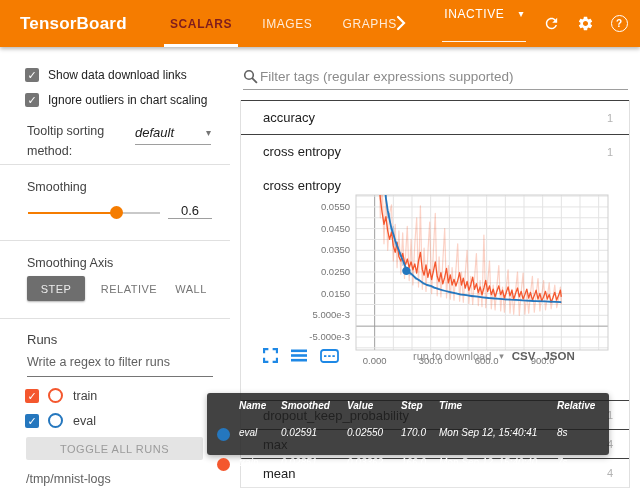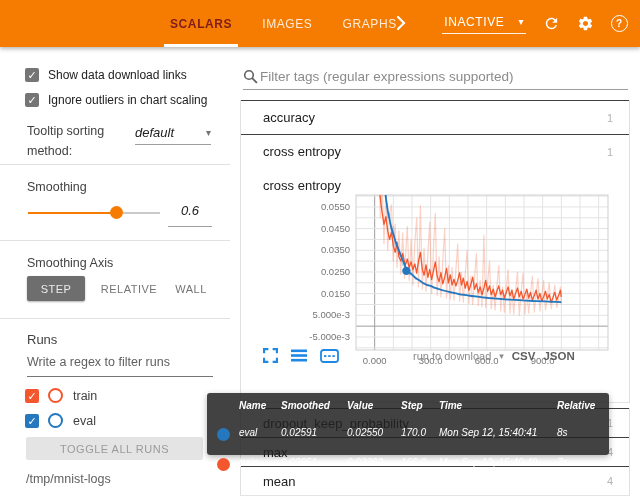--- a/index.html
+++ b/index.html
@@ -12,21 +12,21 @@
   .logo{position:absolute;left:20px;top:0;height:47px;line-height:47px;color:#fff;
         font-size:17px;font-weight:700;letter-spacing:.2px;}
   .tabs{position:absolute;left:170px;top:0;height:47px;display:flex;align-items:center;gap:30px;}
   .tab{position:relative;height:47px;display:flex;align-items:center;color:rgba(255,255,255,.85);
        font-size:12px;font-weight:500;letter-spacing:.6px;cursor:pointer;}
   .tab.active{color:#7f1d1d;font-weight:700;justify-content:center;}
   .tab.active::after{content:"";position:absolute;left:-6px;right:-6px;bottom:0;height:3px;background:#fff;}
   .hdr-chevron{position:absolute;left:396px;top:15px;}
   .hdr-right{position:absolute;right:12px;top:0;height:47px;display:flex;align-items:center;gap:16px;}
   .status-select{display:flex;align-items:center;gap:14px;border-bottom:1px solid rgba(255,255,255,.9);
-                 padding:2px 2px 4px 2px;color:#fff;font-size:12px;letter-spacing:.6px;cursor:pointer;}
+                 padding:2px 2px 20px 2px;color:#fff;font-size:12px;letter-spacing:.6px;cursor:pointer;}
   .caret{font-size:10px;line-height:10px;color:inherit;}
   .hdr-icon{width:18px;height:18px;display:flex;align-items:center;justify-content:center;cursor:pointer;}
   .help-circle{width:15px;height:15px;border:1.5px solid #fff;border-radius:50%;color:#fff;
                font-size:10px;font-weight:700;display:flex;align-items:center;justify-content:center;}
 
   
   .sidebar{position:absolute;left:0;top:47px;width:230px;bottom:0;background:#fff;z-index:2;}
   .sb-divider{position:absolute;left:0;width:230px;height:1px;background:#e0e0e0;}
   .cb-row{position:absolute;left:25px;display:flex;align-items:center;gap:9px;cursor:pointer;}
   .checkbox{width:14px;height:14px;border-radius:2px;background:#757575;color:#fff;font-size:11px;
@@ -36,21 +36,21 @@
   .cb-label{font-size:12px;color:#212121;}
   .sb-label{position:absolute;font-size:12.5px;color:#424242;}
   .dropdown{position:absolute;display:flex;align-items:center;justify-content:space-between;
             border-bottom:1px solid #9e9e9e;padding-bottom:4px;cursor:pointer;}
   .dropdown .dd-value{font-size:13px;color:#212121;font-style:italic;}
   .dropdown .caret{color:#757575;}
   .slider-track{position:absolute;height:2px;background:#c9c9c9;}
   .slider-fill{position:absolute;height:2px;background:#f57c00;}
   .slider-handle{position:absolute;width:13px;height:13px;border-radius:50%;background:#f57c00;cursor:pointer;}
   .value-box{position:absolute;border-bottom:1px solid #9e9e9e;text-align:center;font-size:13px;
-             color:#212121;padding-bottom:8px;font-style:italic;}
+             color:#212121;padding-bottom:0;}
   .axis-btn{position:absolute;height:25px;display:flex;align-items:center;justify-content:center;
             font-size:11px;letter-spacing:.5px;color:#757575;cursor:pointer;border-radius:2px;}
   .axis-btn.active{background:#6e6e6e;color:#ececec;box-shadow:0 1px 2px rgba(0,0,0,.3);}
   .regex-input{position:absolute;border:none;outline:none;border-bottom:1px solid #757575;
                background:transparent;font-size:12.5px;color:#212121;padding:0 0 7px 0;
                font-family:"Liberation Sans",sans-serif;}
   .regex-input::placeholder{color:#5f5f5f;opacity:1;}
   .run-row{position:absolute;left:25px;display:flex;align-items:center;cursor:pointer;}
   .run-circle{width:11px;height:11px;border-radius:50%;border:2px solid;margin-left:9px;background:#fff;}
   .run-label{font-size:12.5px;color:#424242;margin-left:10px;}
@@ -92,20 +92,21 @@
   .tt-dot{width:13px;height:13px;border-radius:50%;margin-top:1px;}
   .dot-eval{background:#2577be;}
   .dot-train{background:#f4572e;}
 </style>
 </head>
 <body>
 
 <div class="app">
 
   <div class="header">
+    <div class="logo">TensorBoard</div>
     <div class="tabs">
       <div class="tab active">
           <span>SCALARS</span>
         </div>
       <div class="tab">
           <span>IMAGES</span>
         </div>
       <div class="tab">
           <span>GRAPHS</span>
         </div>
@@ -302,21 +303,21 @@
         </div>
         <div class="dl-row">
           <span class="dl-label">run to download</span>
           <span class="dl-caret">▾</span>
           <span class="dl-link">CSV</span>
           <span class="dl-link">JSON</span>
         </div>
       </div>
     </div>
 
-    <div class="card" style="top:361px;border-bottom:1px solid #e4e4e4;">
+    <div class="card" style="top:353px;border-bottom:1px solid #e4e4e4;">
       <div class="tag-row" style="height:28px;">
         <span class="tag-label">dropout_keep_probability</span>
         <span class="tag-count">1</span>
       </div>
       <div class="tag-row" style="height:28px;">
         <span class="tag-label">max</span>
         <span class="tag-count">4</span>
       </div>
       <div class="tag-row" style="height:28px;">
         <span class="tag-label">mean</span>

